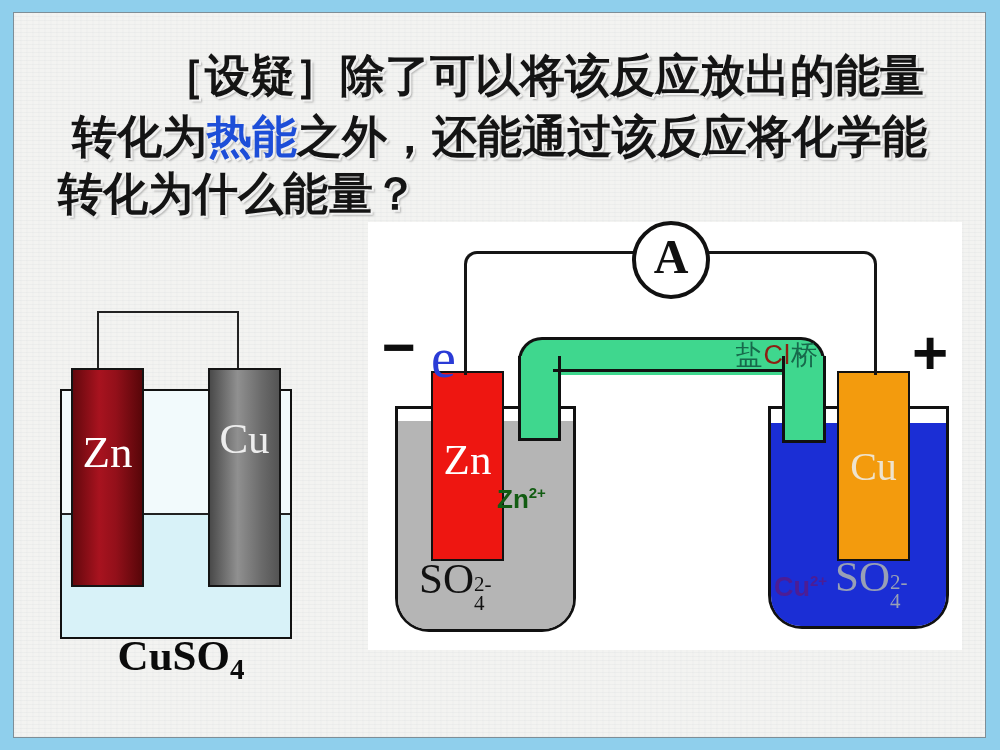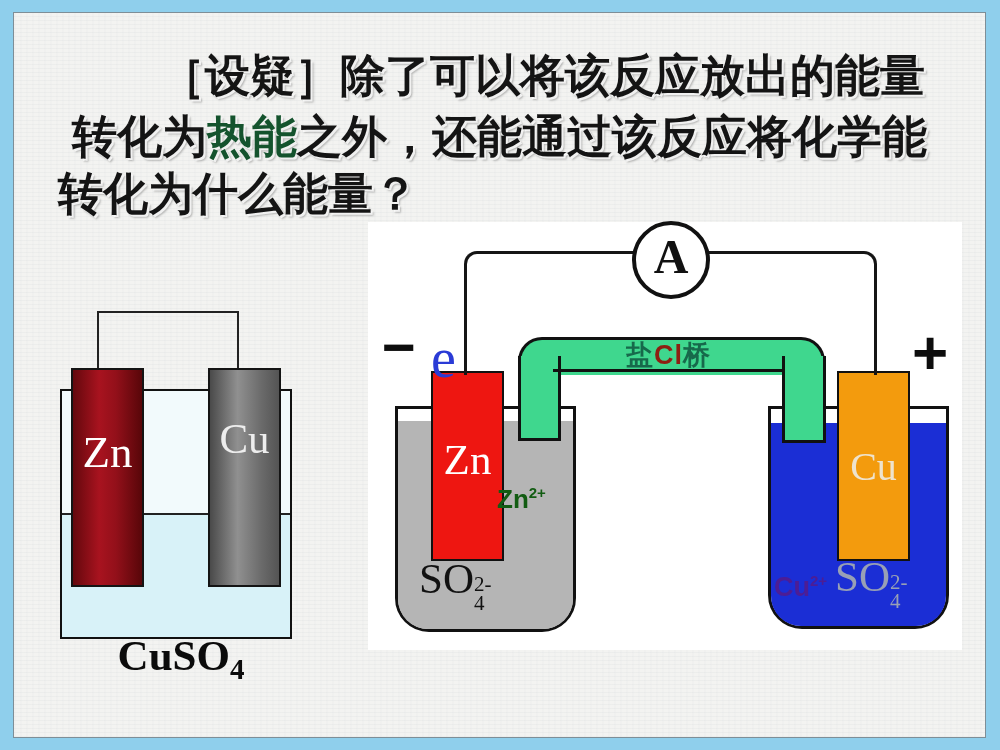--- a/index.html
+++ b/index.html
@@ -11,21 +11,21 @@
     border:1px solid #7e8e97;
     background-image:
       repeating-linear-gradient(0deg, rgba(205,210,213,.18) 0 1px, transparent 1px 4px),
       repeating-linear-gradient(90deg, rgba(222,224,226,.14) 0 2px, transparent 2px 6px);}
   
   .qline{font-size:45px;font-weight:bold;color:#141414;white-space:nowrap;line-height:54px;
     text-shadow:2px 2px 0 rgba(255,255,255,.8), 3px 3px 2px rgba(70,70,70,.35);}
   .q1{left:160px;top:53px;font-family:Liberation Mono, monospace;}
   .q2{left:72px;top:110px;}
   .q3{left:58px;top:167px;}
-  .hl{color:#14532d;margin-top:16px;}
+  .hl{color:#1d4ed8;margin-top:16px;}
   
   .ld-wire{left:97px;top:311px;width:138px;height:57px;border:2px solid #222;border-bottom:none;}
   .ld-beaker{left:60px;top:389px;width:228px;height:246px;border:2px solid #111;background:#f2fafc;}
   .ld-solution{left:0;right:0;bottom:0;height:122px;background:#d8f2f8;border-top:2px solid #222;}
   .ld-rod{width:69px;height:215px;top:368px;border:2px solid #141414;text-align:center;}
   .ld-zn{left:71px;background:linear-gradient(90deg,#64080d,#a8131f 38%,#93101a 62%,#580609);}
   .ld-cu{left:208px;background:linear-gradient(90deg,#4a4a4a,#909090 40%,#6a6a6a 75%,#545454);}
   .rod-label{display:block;font-family:"Liberation Serif",serif;color:#fff;}
   .ld-zn .rod-label{margin-top:56px;font-size:45px;}
   .ld-cu .rod-label{margin-top:44px;font-size:43px;color:#ededed;}
@@ -39,21 +39,21 @@
   .bk-cu{left:768px;height:217px;}
   .solution{left:0;right:0;bottom:0;border-radius:0 0 30px 30px;}
   .sol-zn{top:12px;background:#b5b5b5;}
   .sol-cu{top:14px;background:#1b2ed5;}
   .bridge-bar{left:518px;top:337px;width:301px;height:35px;background:#3fd78e;
     border:3px solid #111;border-bottom:none;border-radius:24px 24px 0 0;}
   .bridge-line{left:553px;top:369px;width:232px;height:3px;background:#111;}
   .arm{background:#3fd78e;border-left:3px solid #111;border-right:3px solid #111;border-bottom:3px solid #111;}
   .arm-l{left:518px;top:356px;width:37px;height:82px;}
   .arm-r{left:782px;top:356px;width:38px;height:84px;}
-  .bridge-label{left:518px;top:340px;width:301px;text-align:center;font-weight:bold;
+  .bridge-label{left:518px;top:340px;width:301px;text-align:right;font-weight:normal;
     font-size:27px;letter-spacing:1px;line-height:30px;}
   .salt-green{color:#17694b;}
   .salt-red{color:#8d1f12;}
   .electrode{width:69px;height:186px;top:371px;border:2px solid #111;text-align:center;}
   .el-zn{left:431px;background:#ee1611;}
   .el-cu{left:837px;background:#f39b0d;}
   .el-zn .rod-label{margin-top:62px;font-size:43px;}
   .el-cu .rod-label{margin-top:70px;font-size:40px;color:#eee3cd;}
   .wire-h{height:3px;background:#151515;top:251px;}
   .wire-lh{left:477px;width:156px;}

